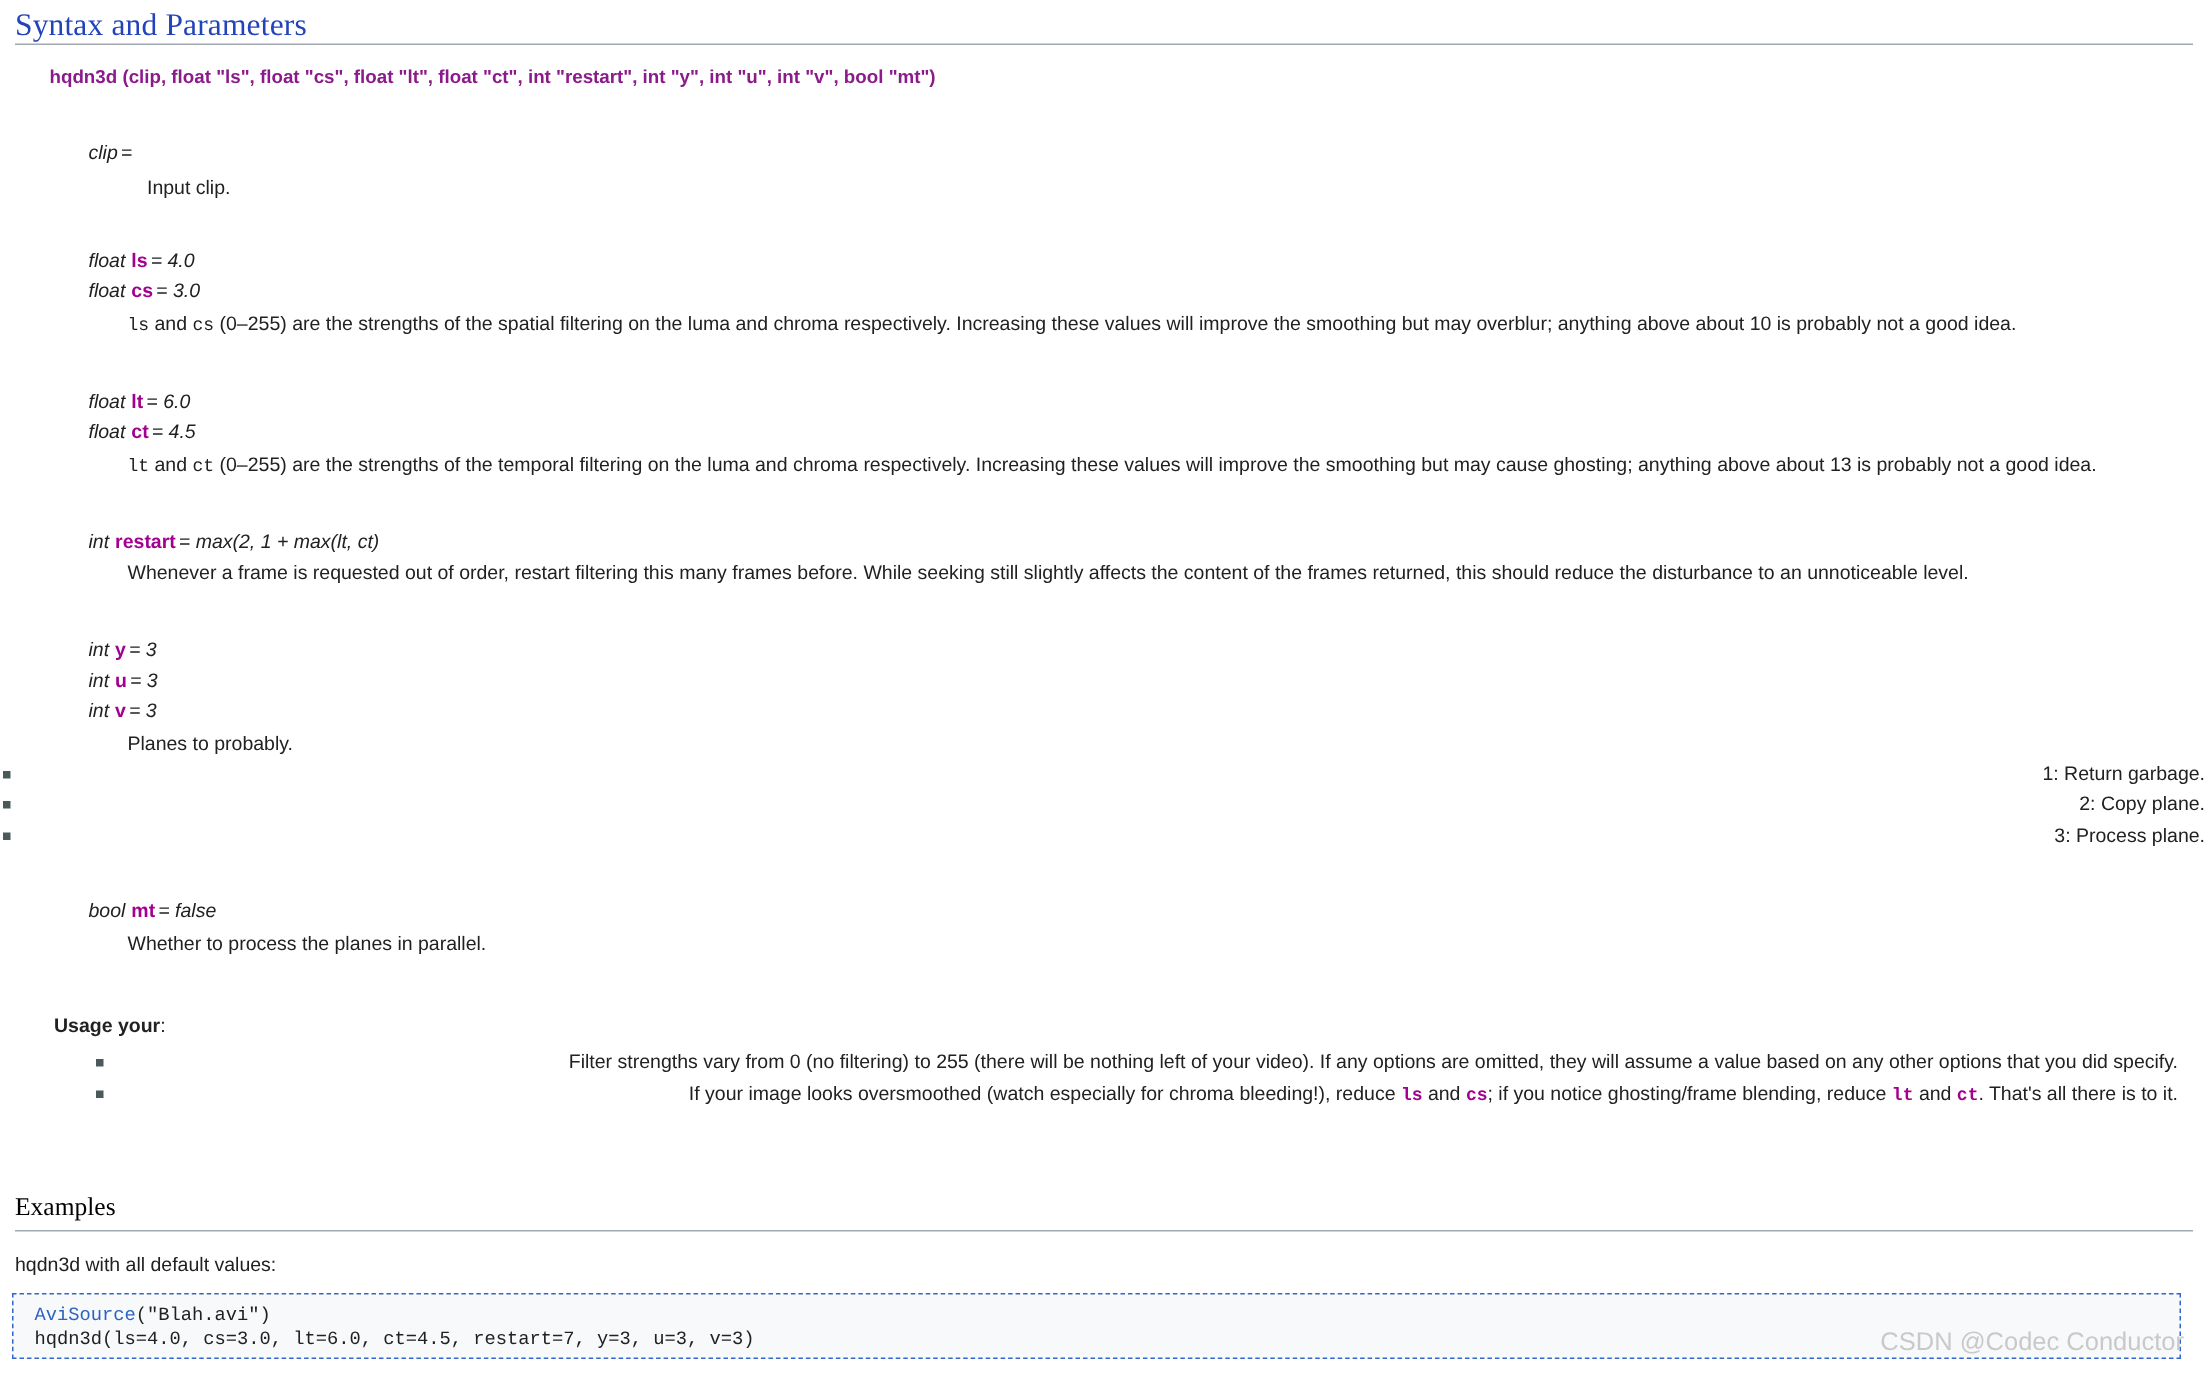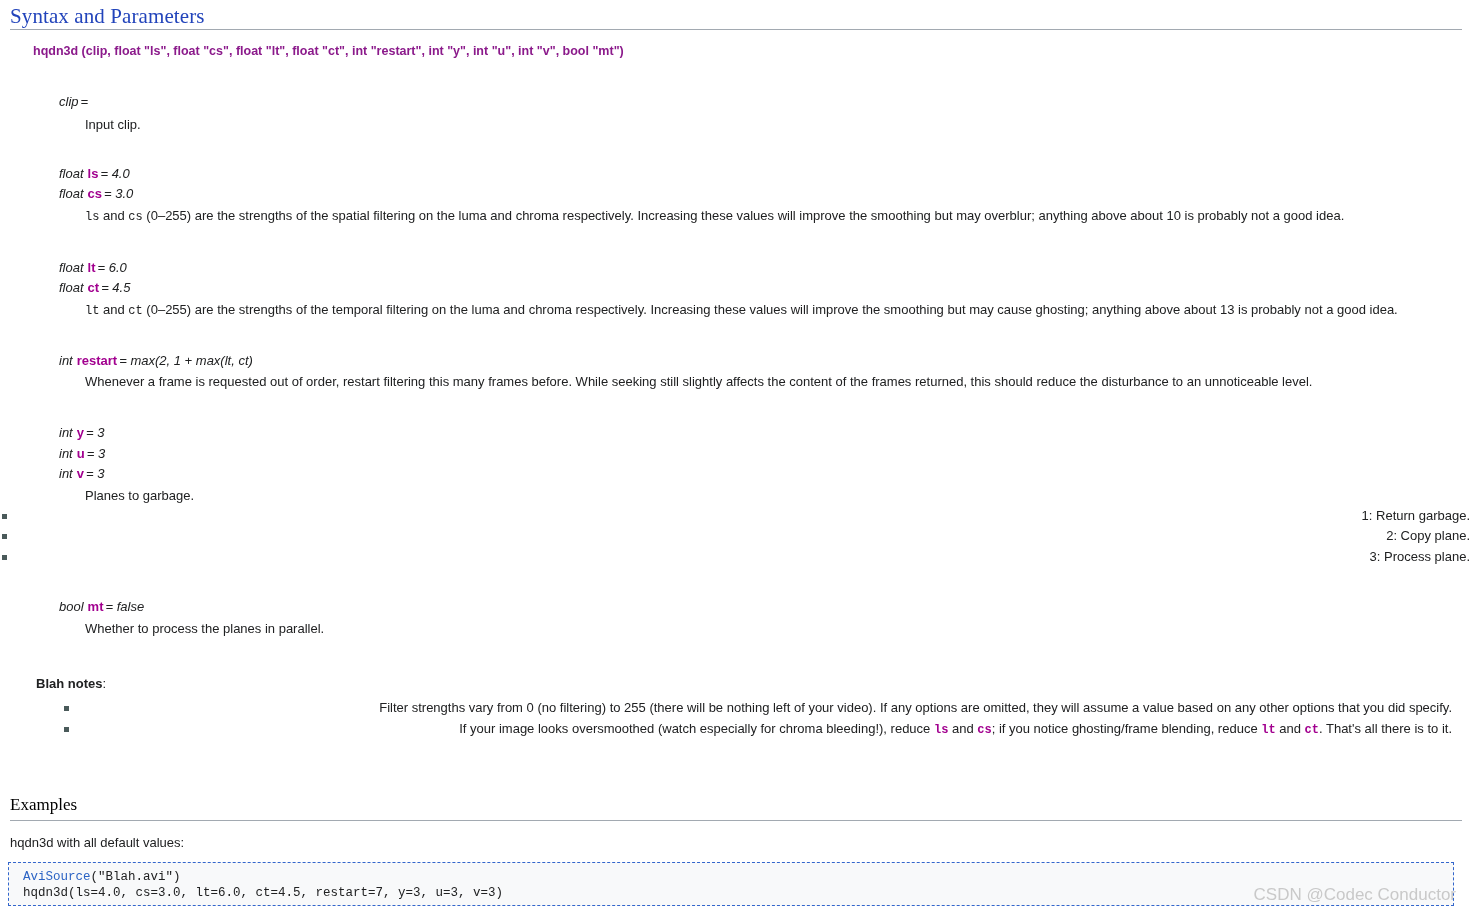--- a/index.html
+++ b/index.html
@@ -219,21 +219,21 @@
   <div class="rule-syntax"></div>
 
   <div class="syntax-line">hqdn3d (clip, float "ls", float "cs", float "lt", float "ct", int "restart", int "y", int "u", int "v", bool "mt")</div>
 
   <div class="params">
 
     <div class="param-group">
       <div class="param-sig">
         <span class="ptype">clip</span><span class="peq">=</span>
       </div>
-      <div class="param-desc" style="padding-top:2px;">Input clip.</div>
+      <div class="param-desc" style="padding-top:2px;margin-left:13px;">Input clip.</div>
     </div>
 
     <div style="height:29px;"></div>
 
     <div class="param-group">
       <div class="param-sig">
         <span class="ptype">float</span><span class="pname">ls</span><span class="peq">=</span>
         <span class="pdefault">4.0</span>
       </div>
       <div class="param-sig">
@@ -275,40 +275,40 @@
         <span class="pdefault">3</span>
       </div>
       <div class="param-sig">
         <span class="ptype">int</span><span class="pname">u</span><span class="peq">=</span>
         <span class="pdefault">3</span>
       </div>
       <div class="param-sig">
         <span class="ptype">int</span><span class="pname">v</span><span class="peq">=</span>
         <span class="pdefault">3</span>
       </div>
-      <div class="param-desc" style="padding-top:1px;">Planes to garbage.</div>
+      <div class="param-desc" style="padding-top:1px;">Planes to probably.</div>
       <ul class="sq planes-list">
         <li>1: Return garbage.</li>
         <li>2: Copy plane.</li>
         <li>3: Process plane.</li>
       </ul>
     </div>
 
     <div style="height:30px;"></div>
 
     <div class="param-group">
       <div class="param-sig">
         <span class="ptype">bool</span><span class="pname">mt</span><span class="peq">=</span>
         <span class="pdefault">false</span>
       </div>
       <div class="param-desc" style="padding-top:1px;">Whether to process the planes in parallel.</div>
     </div>
   </div>
 
-  <div class="usage-title"><b>Blah notes</b><span>:</span></div>
+  <div class="usage-title"><b>Usage your</b><span>:</span></div>
 
   <ul class="sq usage-list">
     <li>
       <span>Filter strengths vary from 0 (no filtering) to 255 (there will be nothing left of your video). If any options are omitted, they will assume a value based on any other options that you did specify.</span>
     </li>
     <li><span>If your image looks oversmoothed (watch especially for chroma bleeding!), reduce </span><code class="mono-pink">ls</code><span> and </span><code class="mono-pink">cs</code><span>; if you notice ghosting/frame blending, reduce </span><code class="mono-pink">lt</code><span> and </span><code class="mono-pink">ct</code><span>. That's all there is to it.</span></li>
   </ul>
 
   <h2 class="section-heading heading-examples">Examples</h2>
   <div class="rule-examples"></div>

